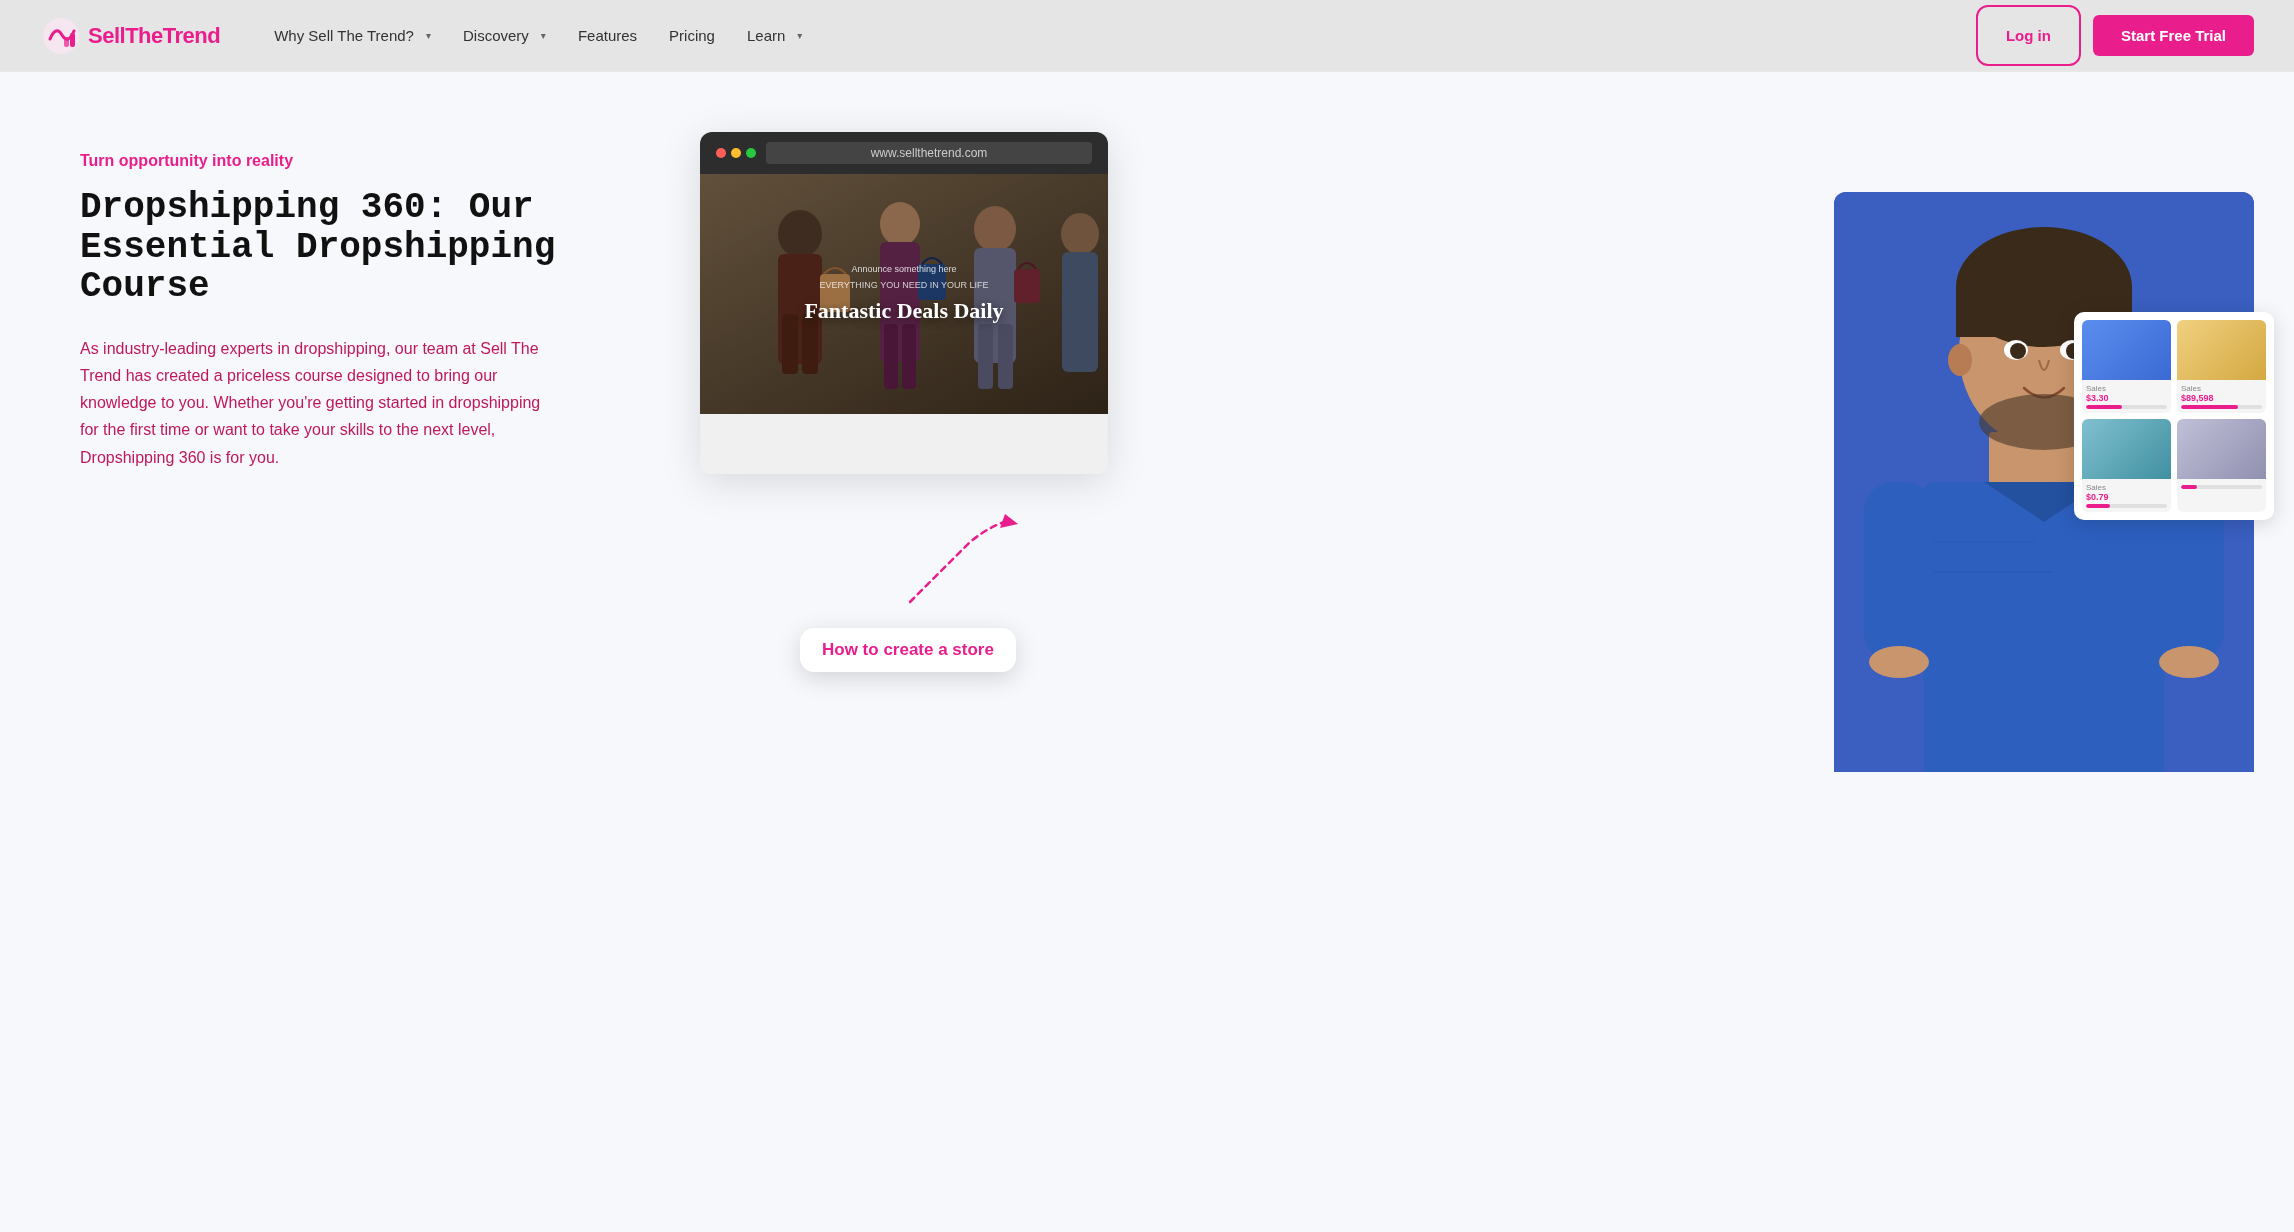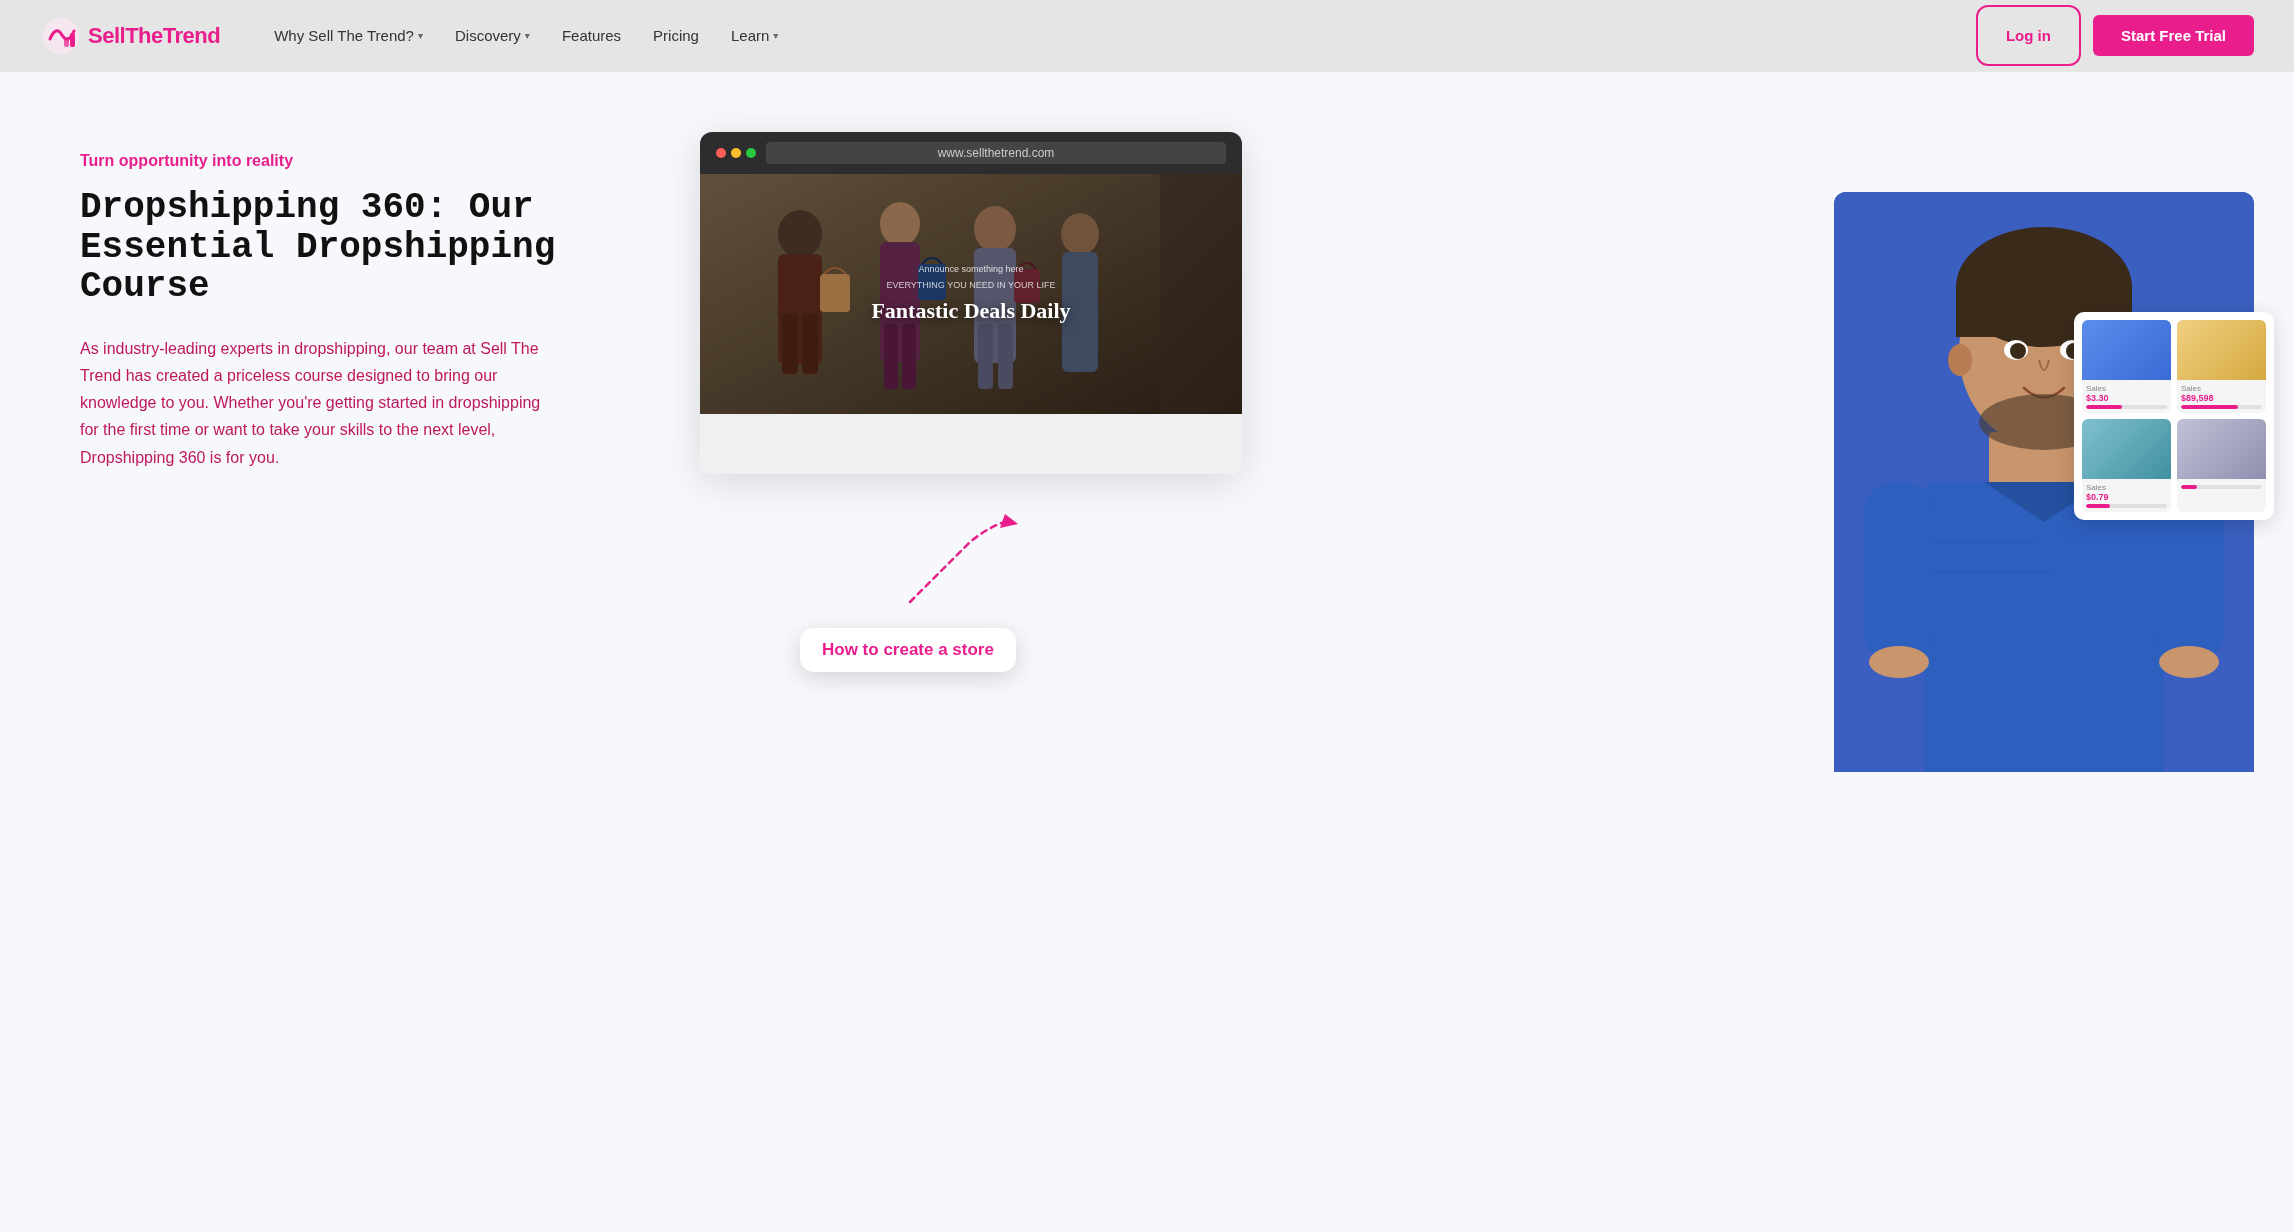--- a/index.html
+++ b/index.html
@@ -38,21 +38,21 @@
     .logo-text span { color: #e91e8c; }
     .nav-links {
       display: flex;
       align-items: center;
       gap: 4px;
       flex: 1;
     }
     .nav-link {
       display: flex;
       align-items: center;
-      gap: 4px;
+      gap: 12px;
       padding: 8px 14px;
       color: #333;
       font-size: 15px;
       font-weight: 500;
       cursor: pointer;
       border-radius: 6px;
       white-space: nowrap;
       text-decoration: none;
       transition: background 0.15s;
     }
@@ -142,21 +142,21 @@
       position: relative;
       min-height: 600px;
     }
 
     
     .browser-mockup {
       background: #fff;
       border-radius: 12px;
       box-shadow: 0 8px 40px rgba(0,0,0,0.13);
       overflow: hidden;
-      width: 542px;
+      width: 408px;
       position: absolute;
       top: 0;
       left: 60px;
       z-index: 2;
     }
     .browser-bar {
       background: #2d2d2d;
       padding: 10px 16px;
       display: flex;
       align-items: center;

